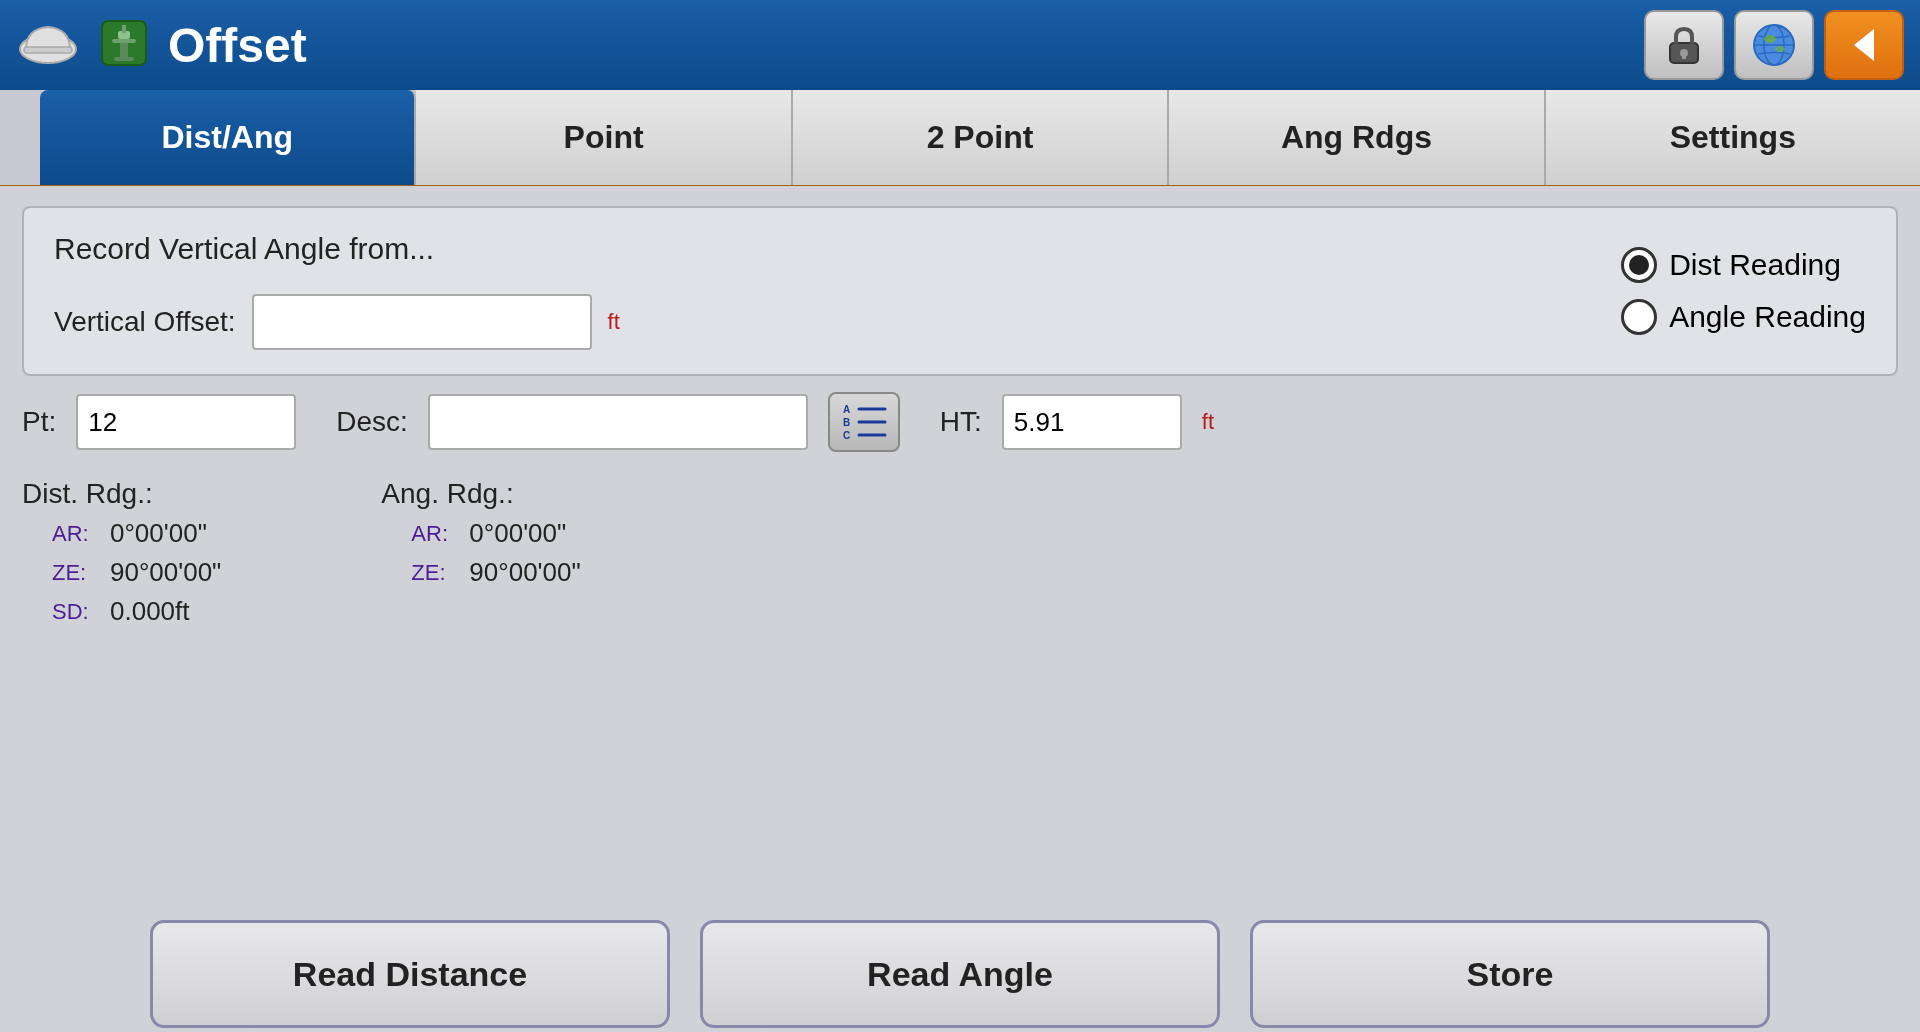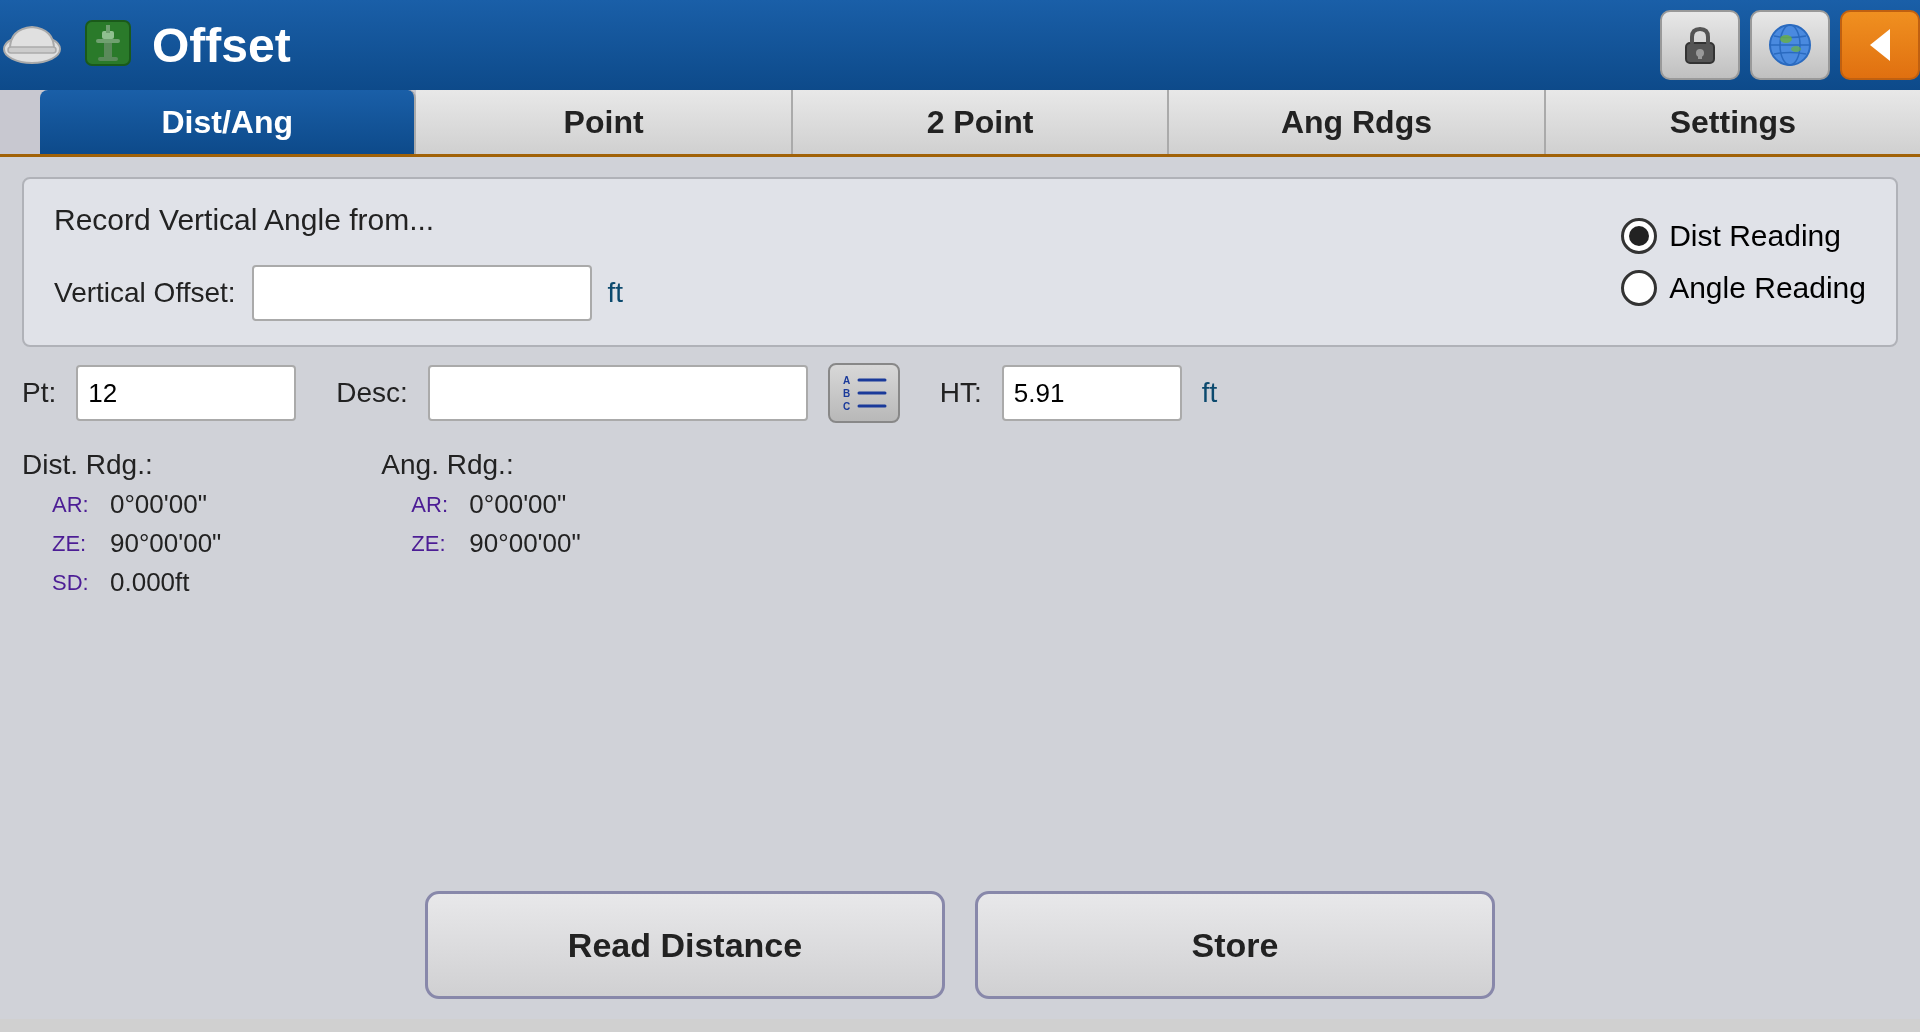--- a/index.html
+++ b/index.html
@@ -11,21 +11,21 @@
       overflow: hidden;
     }
 
     
     .header {
       width: 100%;
       height: 90px;
       background: linear-gradient(to bottom, #1a5fa8, #0d4a8a);
       display: flex;
       align-items: center;
-      padding: 0 0;
+      padding: 0 16px;
       gap: 12px;
     }
     .header-title {
       font-size: 48px;
       font-weight: bold;
       color: white;
       flex: 1;
     }
     .header-buttons {
       display: flex;
@@ -43,24 +43,24 @@
       cursor: pointer;
     }
     .header-btn.orange {
       background: linear-gradient(to bottom, #f09020, #e07010);
       border-color: #c06010;
     }
 
     
     .tabs {
       width: 100%;
-      height: 67px;
+      height: 96px;
       background: #c8c8d0;
       display: flex;
-      border-bottom: 3px solid #a16207;
+      border-bottom: 1px solid #a16207;
       padding-left: 40px;
     }
     .tab {
       flex: 1;
       display: flex;
       align-items: center;
       justify-content: center;
       font-size: 32px;
       font-weight: bold;
       cursor: pointer;
@@ -143,22 +143,22 @@
     .vertical-offset-input {
       width: 340px;
       height: 52px;
       background: white;
       border: 2px solid #aaa;
       border-radius: 4px;
       font-size: 24px;
       padding: 0 8px;
     }
     .unit-label {
-      font-size: 28px;
-      color: #0c4a6e;
+      font-size: 22px;
+      color: #b91c1c;
     }
 
     
     .fields-row {
       display: flex;
       align-items: center;
       gap: 20px;
     }
     .field-label {
       font-size: 28px;
@@ -396,16 +396,17 @@
       </div>
       <div class="reading-line" style="margin-left: 30px;">
         <span class="reading-key">ZE:</span>
         <span class="reading-val">90°00'00"</span>
       </div>
     </div>
   </div>
 
   <div class="bottom-buttons">
     <button class="action-btn">Read Distance</button>
+    <button class="action-btn">Read Angle</button>
     <button class="action-btn">Store</button>
   </div>
 
 </div>
 
 </body></html>

